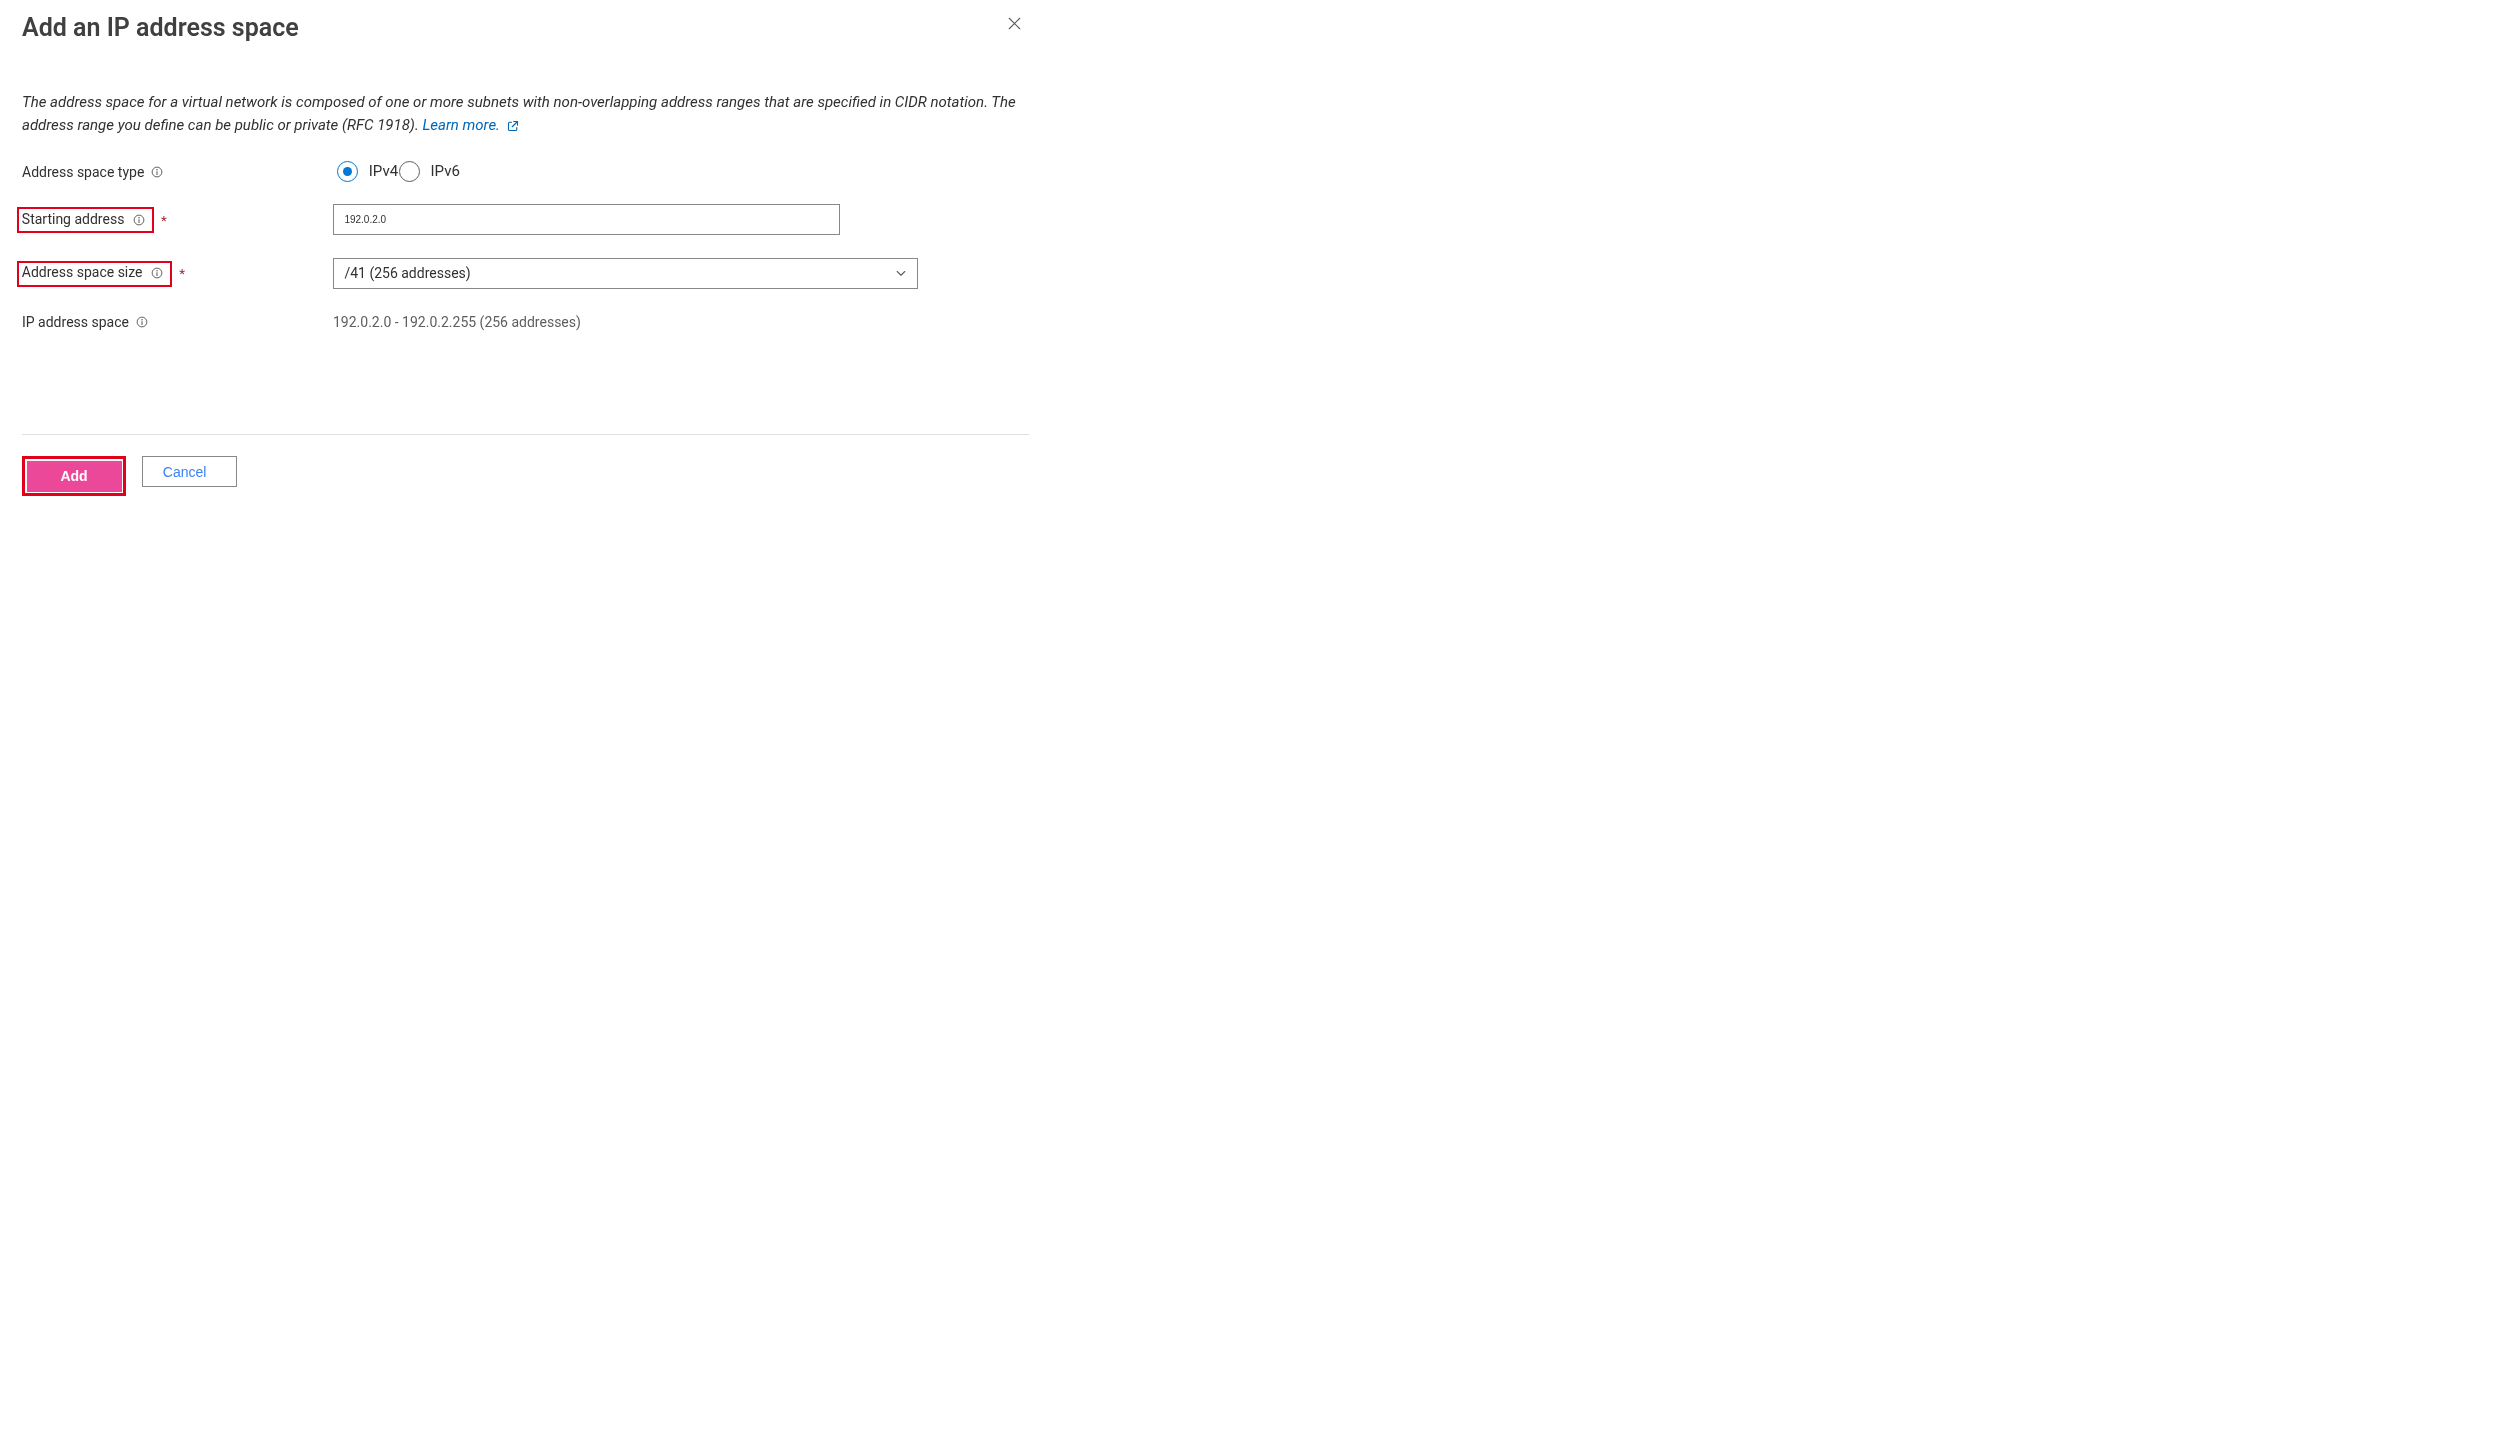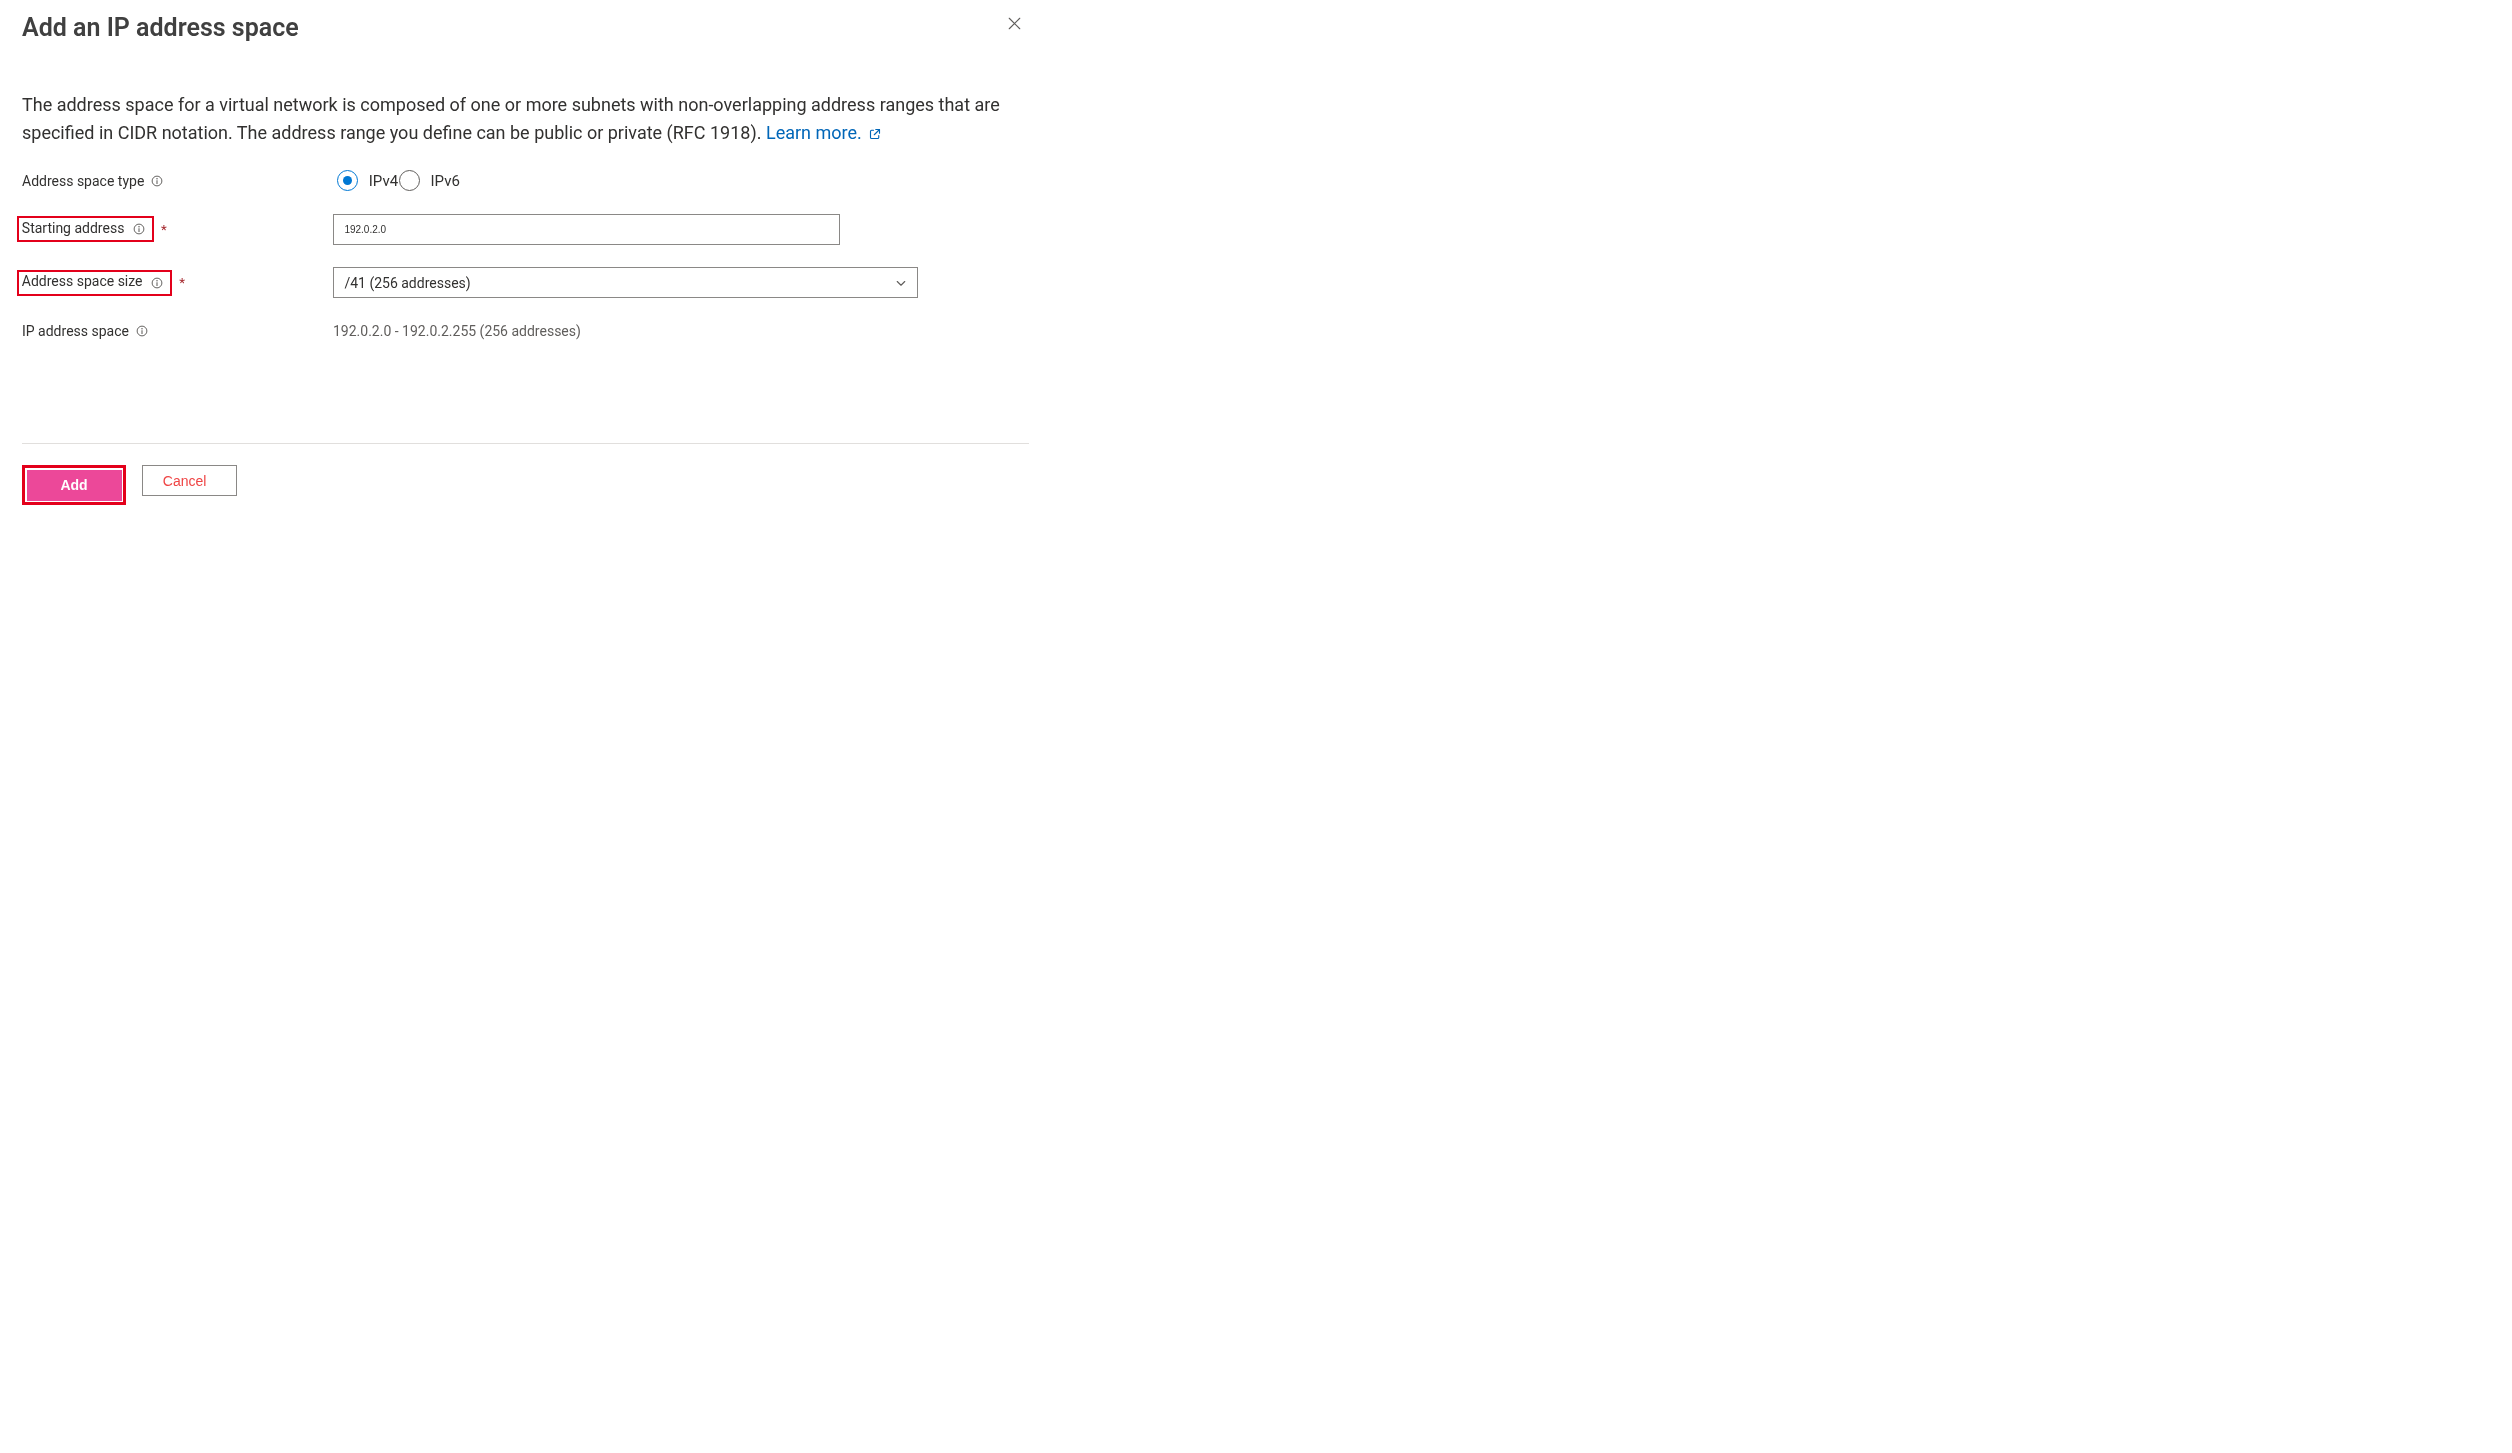--- a/index.html
+++ b/index.html
@@ -26,25 +26,26 @@
     color: #404040;
   }
   .close-btn {
     width: 30px; height: 30px;
     display: flex; align-items: center; justify-content: center;
     cursor: pointer;
     color: #605e5c;
     margin-top: 3px;
   }
   .desc {
-    font-size: 18px;
+    font-size: 15px;
     line-height: 1.55;
     color: #323130;
     margin-top: 44px;
     margin-bottom: 22px;
+    font-style: italic;
   }
   .desc a.link {
     color: #0066b8;
     text-decoration: none;
     cursor: pointer;
   }
   .ext-icon {
     display: inline-flex;
     vertical-align: middle;
     margin-left: 3px;
@@ -159,21 +160,21 @@
     display: inline-flex;
   }
   .btn-primary {
     background: #ec4899;
     color: #fff;
     font-weight: 600;
     border: none;
   }
   .btn-secondary {
     background: #fff;
-    color: #ef4444;
+    color: #3b82f6;
     border: 0.7px solid #8a8886;
     padding-left: 6px;
   }
 </style>
 </head>
 <body>
 
 <div class="panel">
 
   <div class="header-row">

